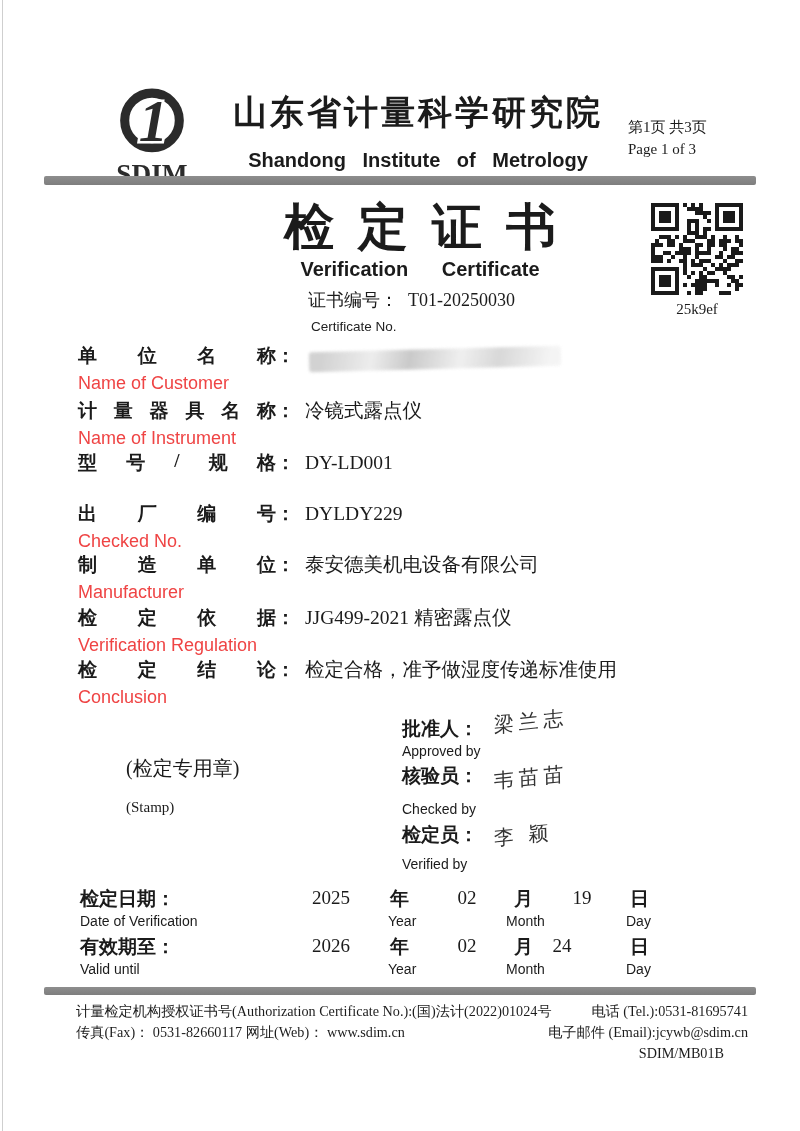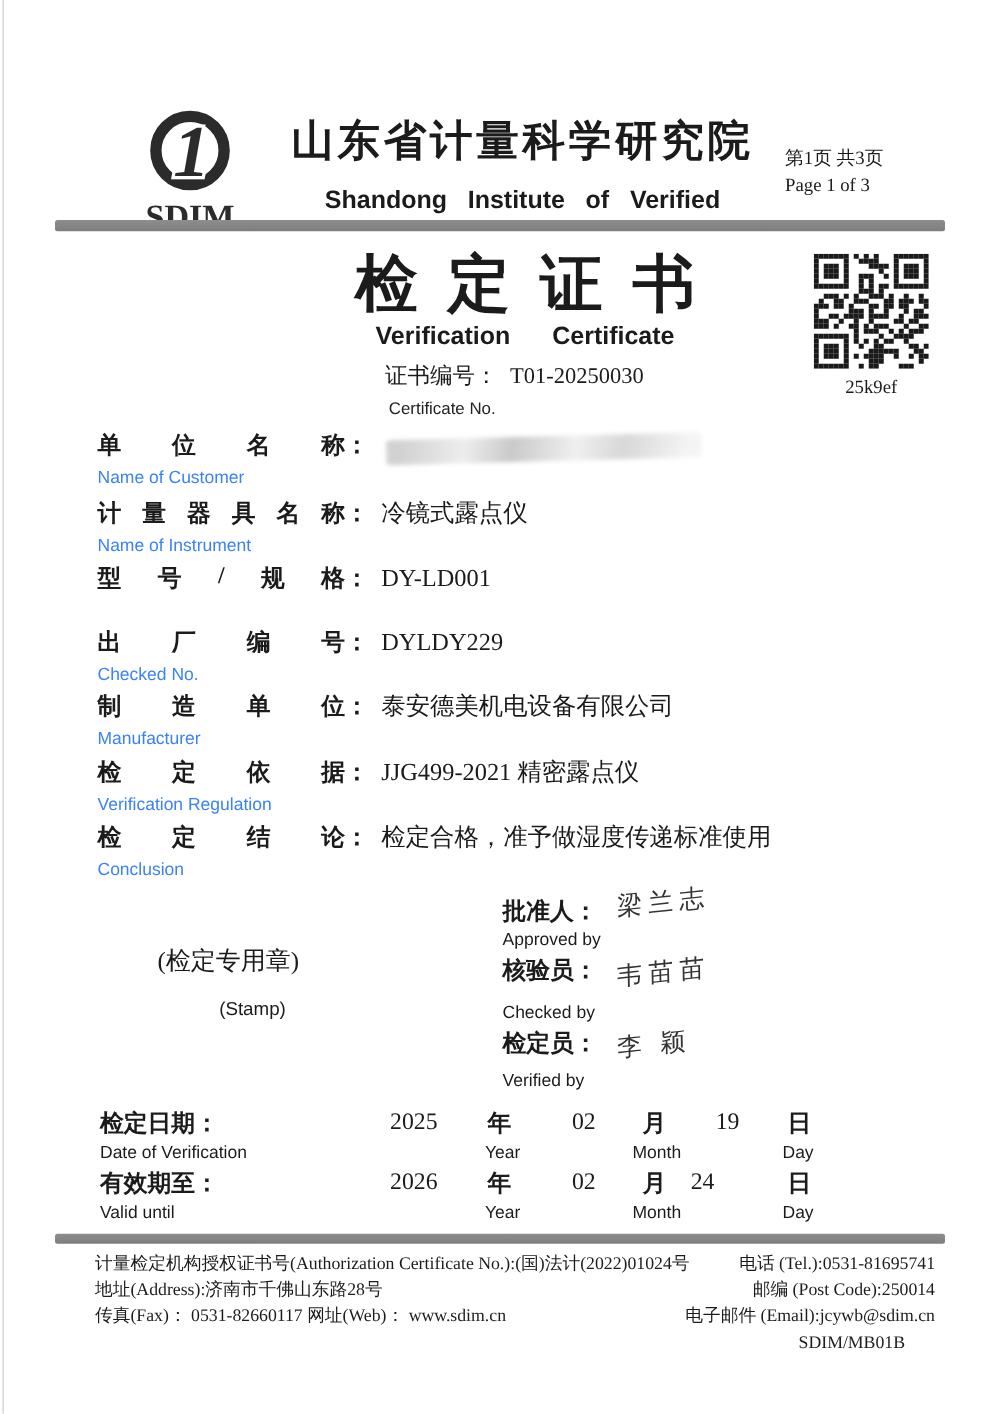--- a/index.html
+++ b/index.html
@@ -38,29 +38,29 @@
   .qr-block{ left:651px; top:203px; width:92px; text-align:center; }
   .qr-caption{ font-size:15px; margin-top:2px; }
 
   
   .field-row{ left:78px; white-space:nowrap; }
   .zh-label{ display:inline-flex; justify-content:space-between; width:198px;
              font-size:19px; font-weight:600; vertical-align:bottom; }
   .colon{ font-size:19px; font-weight:600; }
   .fval{ font-size:19.5px; margin-left:10px; }
   .en-label{ margin-top:4px; font-family:"Liberation Sans","DejaVu Sans",sans-serif;
-             font-size:14px; color:#3b82f6; }
+             font-size:18px; color:#ef4444; }
   .smear{ display:inline-block; width:252px; height:20px; margin-left:14px; vertical-align:middle;
           background:linear-gradient(100deg,#c7c7c7 5%,#e9e9e9 25%,#bdbdbd 40%,#ececec 60%,#cfcfcf 75%,#f2f2f2 95%);
           filter:blur(1.6px); transform:rotate(-1.5deg) translateY(1px); border-radius:3px; opacity:.8; }
 
   
   .stamp-zh{ left:126px; top:755px; font-size:20px; }
-  .stamp-en{ left:126px; top:799px; width:152px; text-align:center;
-             font-family:Liberation Sans, sans-serif; font-size:15px; }
+  .stamp-en{ left:126px; top:799px; width:152px; 
+             font-family:Liberation Serif, serif; font-size:15px; }
   .sig-label{ left:402px; font-size:19px; font-weight:700; white-space:nowrap; }
   .sig-name{ left:494px; font-size:20px; color:#333; letter-spacing:5px; white-space:nowrap;
              transform:rotate(-6deg) skewX(-5deg); transform-origin:left bottom; }
   .sig-en{ left:402px; font-family:Liberation Sans, sans-serif; font-size:14px; }
 
   
   .d-zh{ font-size:19px; font-weight:700; white-space:nowrap; }
   .d-en{ font-family:"Liberation Sans","DejaVu Sans",sans-serif; font-size:14px; white-space:nowrap; }
   .num{ font-size:19px; text-align:center; }
 
@@ -107,21 +107,21 @@
 
 <div class="abs" style="left:110px;top:84px">
   <svg width="84" height="104" viewBox="0 0 64 80">
     <circle cx="32" cy="28" r="21" fill="none" stroke="#2b2b2b" stroke-width="7"></circle>
     <text x="33" y="44" font-size="45" font-weight="bold" font-style="italic" text-anchor="middle" fill="#2b2b2b" stroke="#ffffff" stroke-width="4" paint-order="stroke">1</text>
     <text x="32" y="76" font-size="21" font-weight="bold" text-anchor="middle" fill="#2b2b2b">SDIM</text>
   </svg>
 </div>
 <div class="abs org-block">
   <div class="org-zh">山东省计量科学研究院</div>
-  <div class="org-en">Shandong Institute of Verified</div>
+  <div class="org-en">Shandong Institute of Metrology</div>
 </div>
 <div class="abs page-info">
   <div>第1页 共3页</div>
   <div>Page 1 of 3</div>
 </div>
 <div class="abs bar bar1"></div>
 
 <div class="abs title-zh">检定证书</div>
 <div class="abs title-en">Verification Certificate</div>
 <div class="abs certno-line">
@@ -503,21 +503,17 @@
 <div class="abs d-en" style="left:626px;top:961px">Day</div>
 
 <div class="abs bar bar2"></div>
 
 <div class="abs footer">
   <div class="f-row">
     <span>计量检定机构授权证书号(Authorization Certificate No.):(国)法计(2022)01024号</span>
     <span>电话 (Tel.):0531-81695741</span>
   </div>
   <div class="f-row">
-    <span>地址(Address):济南市千佛山东路28号</span>
-    <span>邮编 (Post Code):250014</span>
-  </div>
-  <div class="f-row">
     <span>传真(Fax)： 0531-82660117 网址(Web)： www.sdim.cn</span>
     <span>电子邮件 (Email):jcywb@sdim.cn</span>
   </div>
   <div class="f-code">SDIM/MB01B</div>
 </div>
 
 </body></html>

